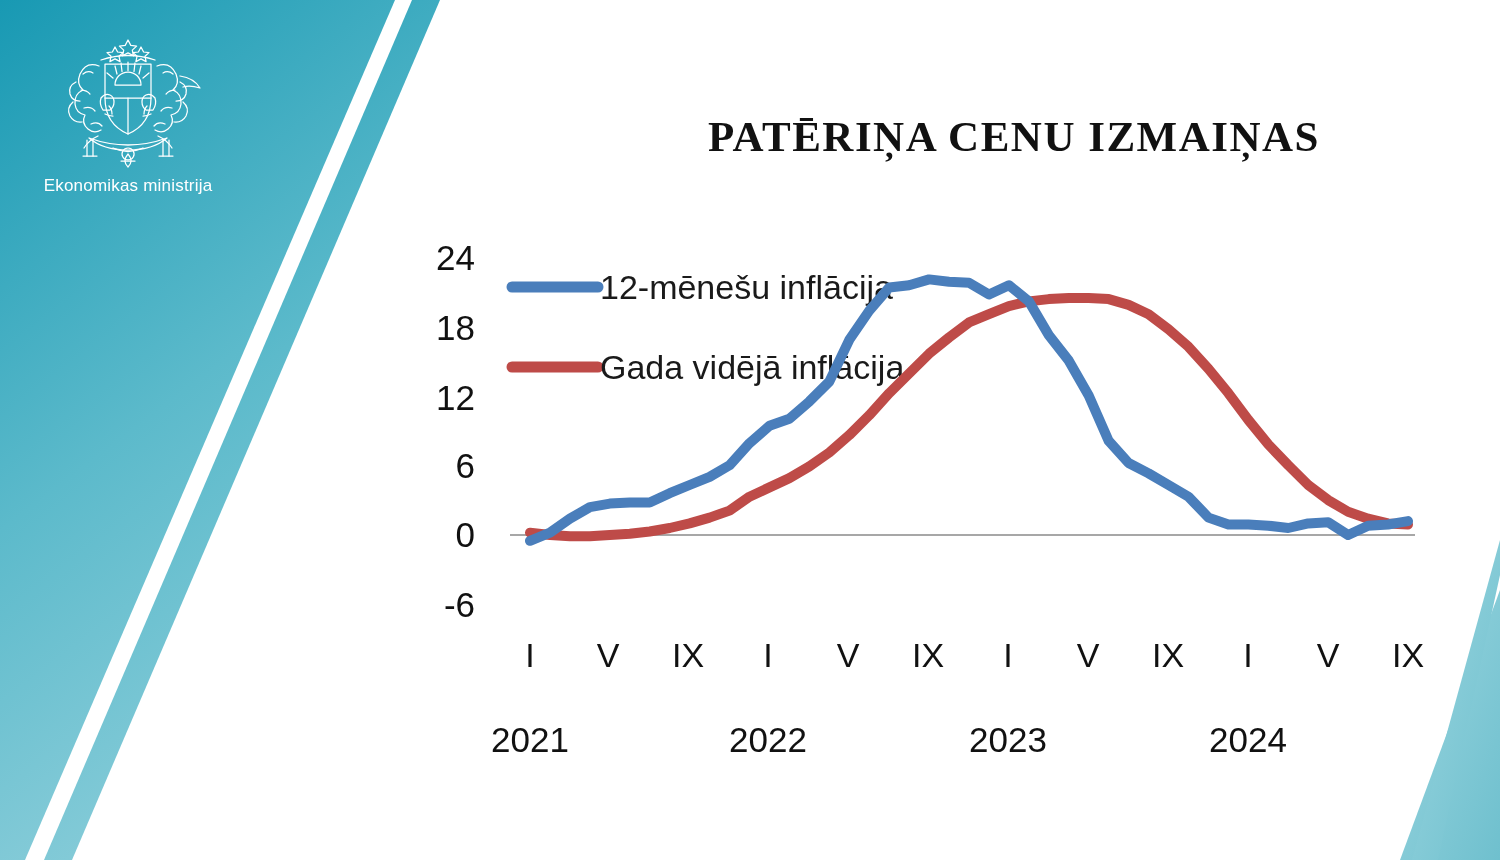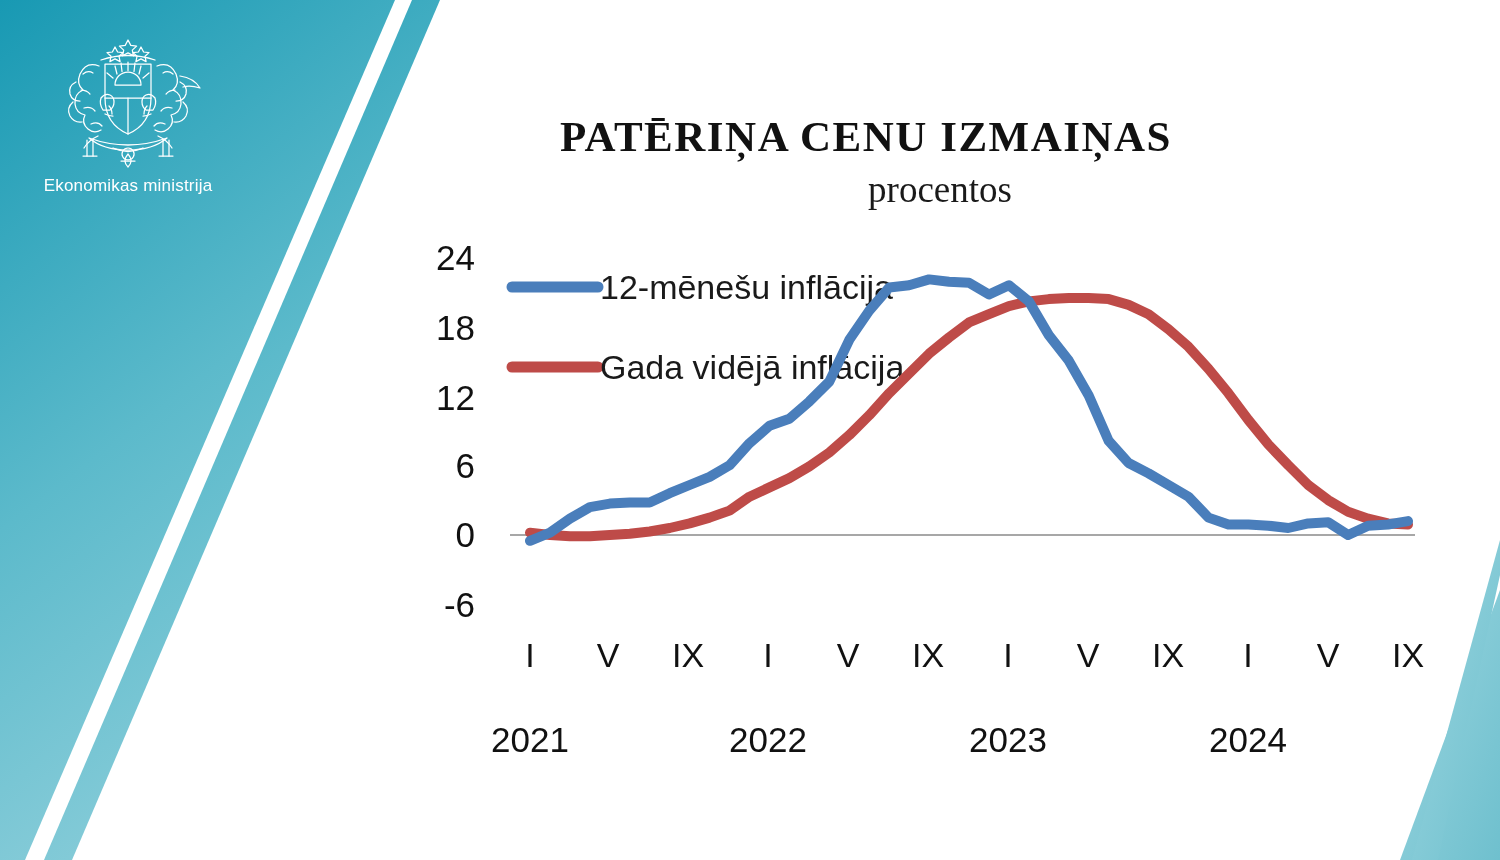--- a/index.html
+++ b/index.html
@@ -22,21 +22,21 @@
   }
   #logo-mark{width:170px;height:140px;margin:0 auto;display:block;}
   #logo-text{
     font-size:17px;letter-spacing:.2px;color:#ffffff;
     margin-top:6px;font-family:"Liberation Sans", sans-serif;
   }
 
   
   #chart-title{
     position:absolute;left:560px;top:112px;width:760px;
-    text-align:left;
+    text-align:right;
     font-family:"Liberation Serif", serif;
     font-weight:bold;font-size:43px;letter-spacing:1.5px;color:#111111;
     white-space:nowrap;
   }
   #chart-subtitle{
     position:absolute;left:560px;top:168px;width:760px;
     text-align:center;
     font-family:"Liberation Serif", serif;
     font-weight:normal;font-size:37px;color:#1a1a1a;
   }
@@ -127,21 +127,20 @@
 
         <path d="M85 118 a6 6 0 1 0 .1 0z"></path>
         <path d="M85 124 q-6 7 0 13 q6 -6 0 -13z"></path>
         <path d="M78 131 h14"></path>
       </g>
     </svg>
     <div id="logo-text">Ekonomikas ministrija</div>
   </div>
 
   <div id="chart-title">PATĒRIŅA CENU IZMAIŅAS</div>
-  <div id="chart-subtitle">procentos</div>
 
   <svg id="plot" width="1080" height="560" viewBox="0 0 1080 560">
 
     <g>
       <text class="ytick" x="75" y="45" text-anchor="end">24</text>
       <text class="ytick" x="75" y="115" text-anchor="end">18</text>
       <text class="ytick" x="75" y="185" text-anchor="end">12</text>
       <text class="ytick" x="75" y="253" text-anchor="end">6</text>
       <text class="ytick" x="75" y="322" text-anchor="end">0</text>
       <text class="ytick" x="75" y="392" text-anchor="end">-6</text>

